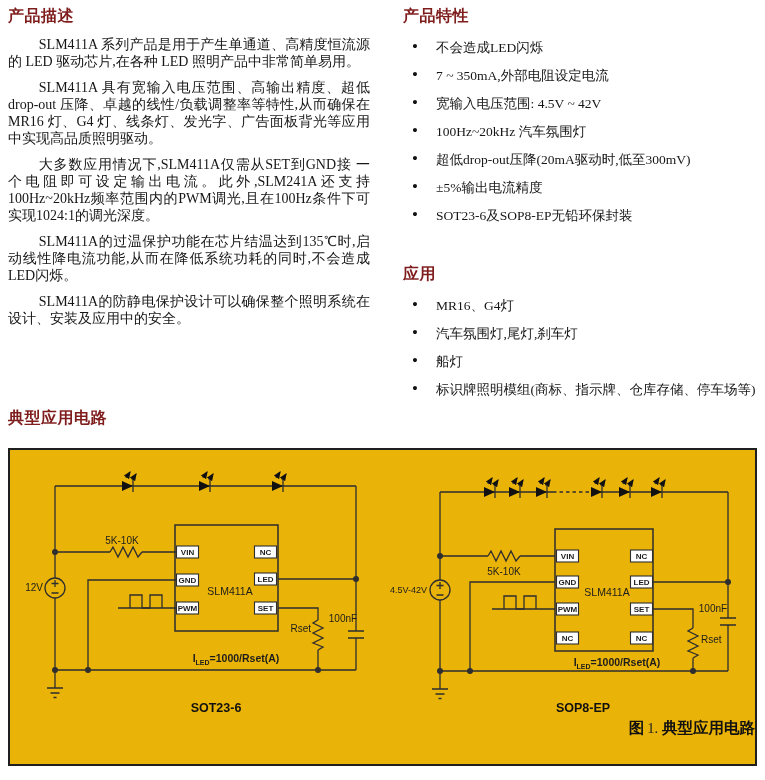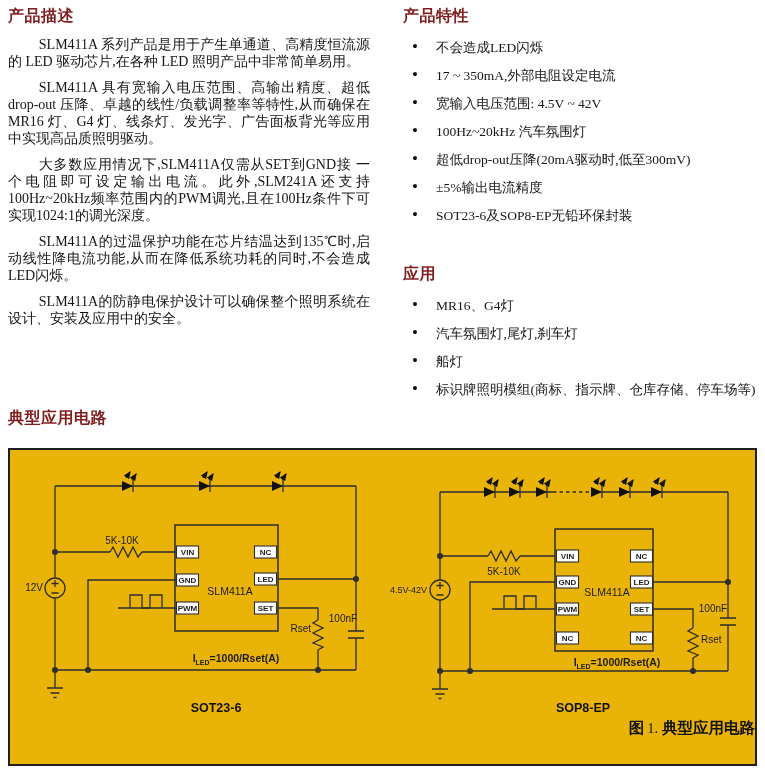--- a/index.html
+++ b/index.html
@@ -50,21 +50,21 @@
     <p>大多数应用情况下,SLM411A仅需从SET到GND接 一个电阻即可设定输出电流。此外,SLM241A还支持100Hz~20kHz频率范围内的PWM调光,且在100Hz条件下可实现1024:1的调光深度。</p>
     <p>SLM411A的过温保护功能在芯片结温达到135℃时,启动线性降电流功能,从而在降低系统功耗的同时,不会造成LED闪烁。</p>
     <p>SLM411A的防静电保护设计可以确保整个照明系统在设计、安装及应用中的安全。</p>
     <h2 class="circuit-h">典型应用电路</h2>
   </section>
 
   <section class="col-right">
     <h2>产品特性</h2>
     <ul class="bullets">
       <li>不会造成LED闪烁</li>
-      <li>17 ~ 350mA,外部电阻设定电流</li>
+      <li>7 ~ 350mA,外部电阻设定电流</li>
       <li>宽输入电压范围: 4.5V ~ 42V</li>
       <li>100Hz~20kHz 汽车氛围灯</li>
       <li>超低drop-out压降(20mA驱动时,低至300mV)</li>
       <li>±5%输出电流精度</li>
       <li>SOT23-6及SOP8-EP无铅环保封装</li>
     </ul>
     <h2 class="apps-h">应用</h2>
     <ul class="bullets">
       <li>MR16、G4灯</li>
       <li>汽车氛围灯,尾灯,刹车灯</li>

